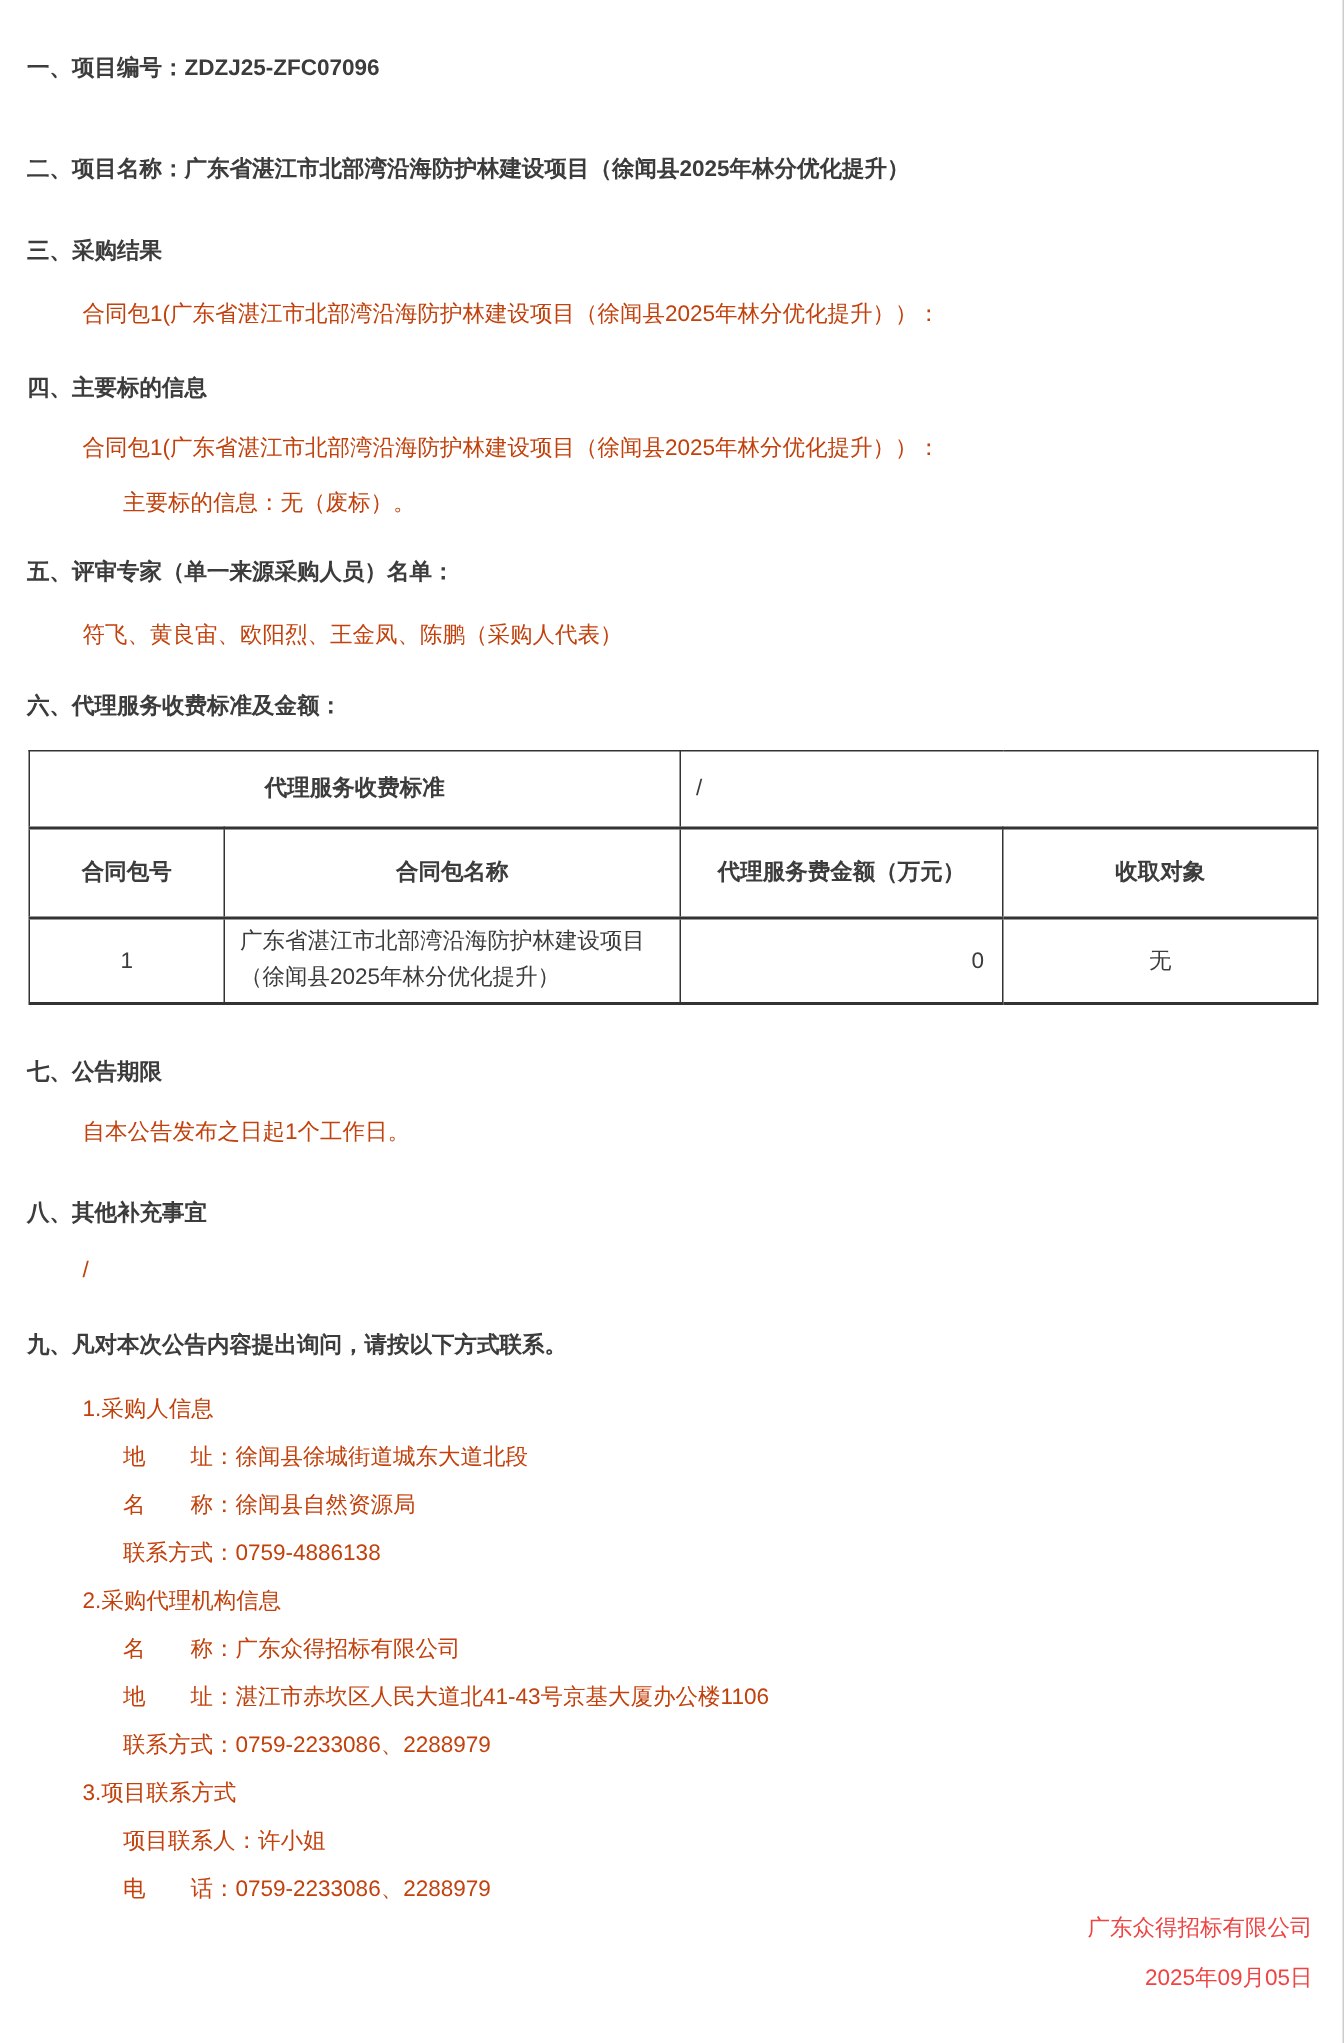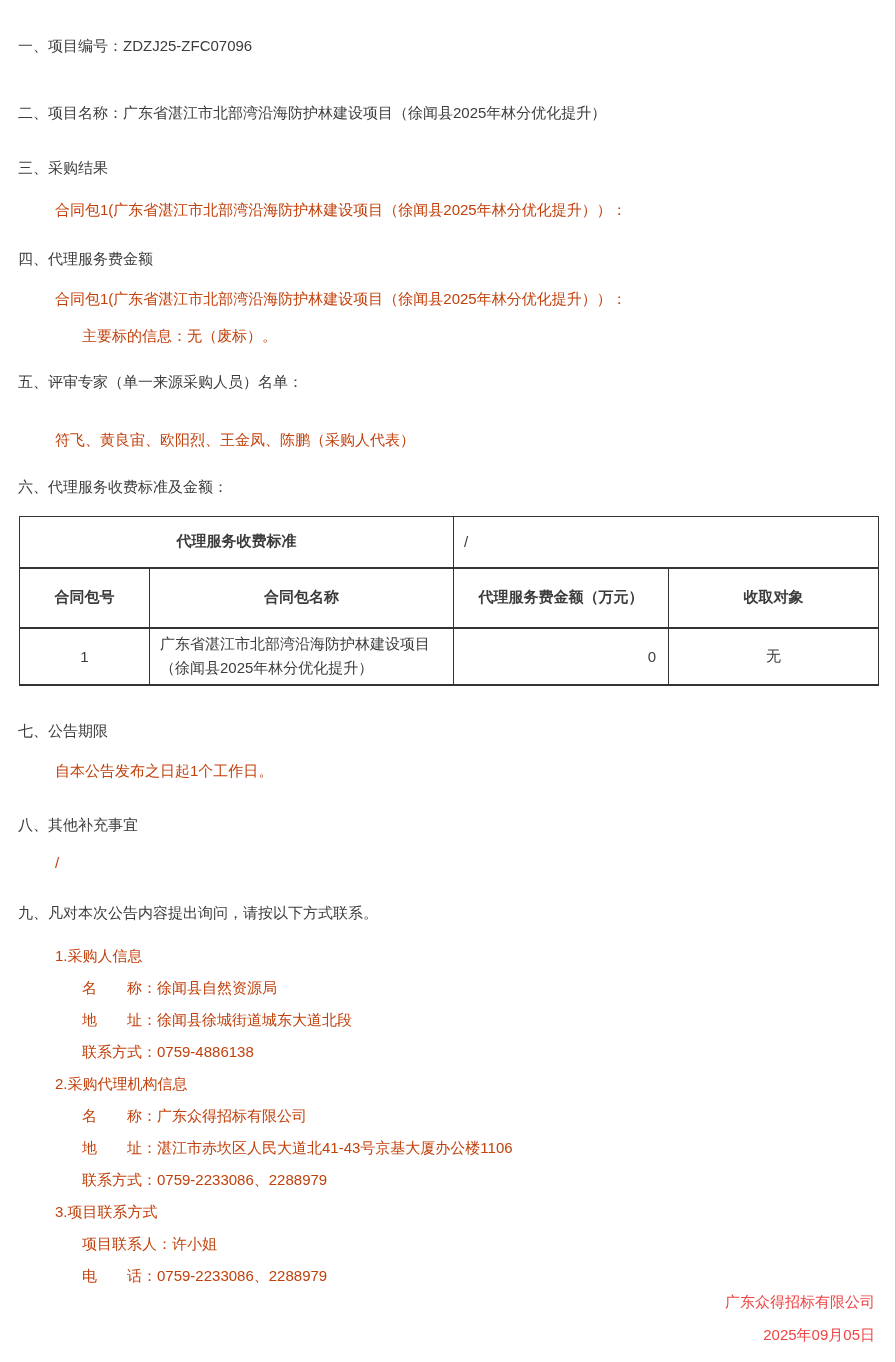--- a/index.html
+++ b/index.html
@@ -14,21 +14,21 @@
   .page {
     width: 896px;
     height: 1362px;
     background: #ffffff;
     border-right: 1px solid #cccccc;
     padding: 0 18px;
     position: relative;
   }
   .h {
     font-size: 15px;
-    font-weight: normal;
+    font-weight: bold;
     color: #3c3c3c;
     line-height: 20px;
   }
   .p {
     font-size: 15px;
     font-weight: normal;
     color: #c2410c;
     line-height: 20px;
   }
   .ind1 { padding-left: 37px; }
@@ -37,21 +37,21 @@
   
   .mt-s1  { padding-top: 36px; }
   .mt-s2  { margin-top: 47px; }
   .mt-s3  { margin-top: 35px; }
   .mt-p1  { margin-top: 22px; }
   .mt-p2  { margin-top: 16px; }
   .mt-s4  { margin-top: 29px; }
   .mt-p3  { margin-top: 20px; }
   .mt-p4  { margin-top: 17px; }
   .mt-s5  { margin-top: 26px; }
-  .mt-p5  { margin-top: 38px; }
+  .mt-p5  { margin-top: 22px; }
   .mt-s6  { margin-top: 27px; }
   .mt-tbl { margin-top: 19px; }
   .mt-s7  { margin-top: 35px; }
   .mt-p7  { margin-top: 20px; }
   .mt-s8  { margin-top: 34px; }
   .mt-p8  { margin-top: 18px; }
   .mt-s9  { margin-top: 30px; }
   .mt-c1  { margin-top: 23px; }
   .mt-c   { margin-top: 12px; }
   .mt-ft1 { margin-top: 6px; }
@@ -100,21 +100,21 @@
 
 <div class="page">
 
   <div class="h mt-s1">一、项目编号：ZDZJ25-ZFC07096</div>
 
   <div class="h mt-s2">二、项目名称：广东省湛江市北部湾沿海防护林建设项目（徐闻县2025年林分优化提升）</div>
 
   <div class="h mt-s3">三、采购结果</div>
   <div class="p ind1 mt-p1">合同包1(广东省湛江市北部湾沿海防护林建设项目（徐闻县2025年林分优化提升））：</div>
 
-  <div class="h mt-s4">四、代理服务费金额</div>
+  <div class="h mt-s4">四、主要标的信息</div>
   <div class="p ind1 mt-p3">合同包1(广东省湛江市北部湾沿海防护林建设项目（徐闻县2025年林分优化提升））：</div>
   <div class="p ind2 mt-p4">主要标的信息：无（废标）。</div>
 
   <div class="h mt-s5">五、评审专家（单一来源采购人员）名单：</div>
   <div class="p ind1 mt-p5">符飞、黄良宙、欧阳烈、王金凤、陈鹏（采购人代表）</div>
 
   <div class="h mt-s6">六、代理服务收费标准及金额：</div>
 
   <table class="fee mt-tbl">
     <colgroup>
@@ -145,22 +145,22 @@
 
   <div class="h mt-s7">七、公告期限</div>
   <div class="p ind1 mt-p7">自本公告发布之日起1个工作日。</div>
 
   <div class="h mt-s8">八、其他补充事宜</div>
   <div class="p ind1 mt-p8">/</div>
 
   <div class="h mt-s9">九、凡对本次公告内容提出询问，请按以下方式联系。</div>
 
   <div class="p ind1 mt-c1">1.采购人信息</div>
+  <div class="p ind2 mt-c">地　　址：徐闻县徐城街道城东大道北段</div>
   <div class="p ind2 mt-c">名　　称：徐闻县自然资源局</div>
-  <div class="p ind2 mt-c">地　　址：徐闻县徐城街道城东大道北段</div>
   <div class="p ind2 mt-c">联系方式：0759-4886138</div>
 
   <div class="p ind1 mt-c">2.采购代理机构信息</div>
   <div class="p ind2 mt-c">名　　称：广东众得招标有限公司</div>
   <div class="p ind2 mt-c">地　　址：湛江市赤坎区人民大道北41-43号京基大厦办公楼1106</div>
   <div class="p ind2 mt-c">联系方式：0759-2233086、2288979</div>
 
   <div class="p ind1 mt-c">3.项目联系方式</div>
   <div class="p ind2 mt-c">项目联系人：许小姐</div>
   <div class="p ind2 mt-c">电　　话：0759-2233086、2288979</div>

